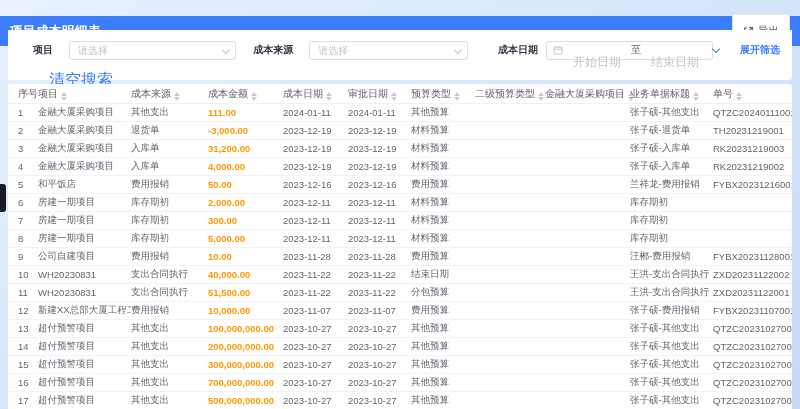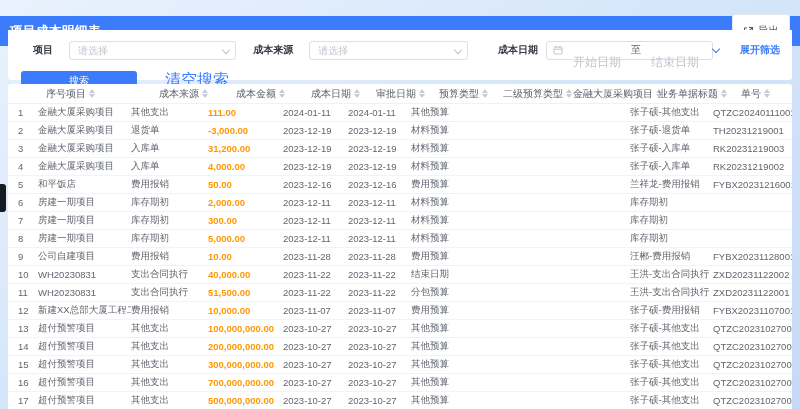--- a/index.html
+++ b/index.html
@@ -71,21 +71,21 @@
     width:116px;height:19px;background:#3a7cfb;color:#fff;border:none;border-radius:3px;
     font-size:10px;cursor:pointer;font-family:"Liberation Sans","DejaVu Sans",sans-serif;
   }
   .clear-link{margin-left:28px;color:#3a7cfb;font-size:16px;cursor:pointer;white-space:nowrap;}
   
   .thr,.tr{
     display:grid;align-items:center;box-sizing:border-box;padding-left:10px;
     grid-template-columns:20px 93px 77px 75px 65px 63px 64px 70px 85px 83px minmax(0,1fr);
   }
   .thr{height:20px;border-bottom:1px solid #eef1f6;}
-  .th{display:flex;align-items:center;font-size:10px;color:#5b6069;white-space:nowrap;overflow:visible;cursor:pointer;margin-left:28px;}
+  .th{display:flex;align-items:flex-end;font-size:10px;color:#5b6069;white-space:nowrap;overflow:visible;cursor:pointer;}
   .sort{display:inline-flex;flex-direction:column;margin-left:3px;gap:1px;}
   .su{width:0;height:0;border-left:3px solid transparent;border-right:3px solid transparent;border-bottom:4px solid #c6cad2;}
   .sd{width:0;height:0;border-left:3px solid transparent;border-right:3px solid transparent;border-top:4px solid #c6cad2;}
   .tr{height:18px;border-bottom:1px solid #f1f3f7;}
   .td{font-size:9.5px;color:#60666f;white-space:nowrap;overflow:hidden;padding-right:4px;}
   .td.amt{color:#ff9800;font-weight:700;}
   
   .drawer-handle{
     position:absolute;left:0;top:184px;width:6px;height:28px;background:#171b21;
     border-radius:0 3px 3px 0;cursor:pointer;
@@ -133,21 +133,20 @@
       <input placeholder="结束日期" style="">
     </div>
 
     <span class="expand-link">
       <span class="expand-chev"></span>
       <span>展开筛选</span>
     </span>
   </div>
 
   <div class="action-row">
-    <button class="search-btn">搜索</button>
     <span class="clear-link">清空搜索</span>
   </div>
 </div>
 
 <div class="table-panel">
   <div class="thr">
       <div class="th">
         <span>序号</span>
       </div>
       <div class="th">

